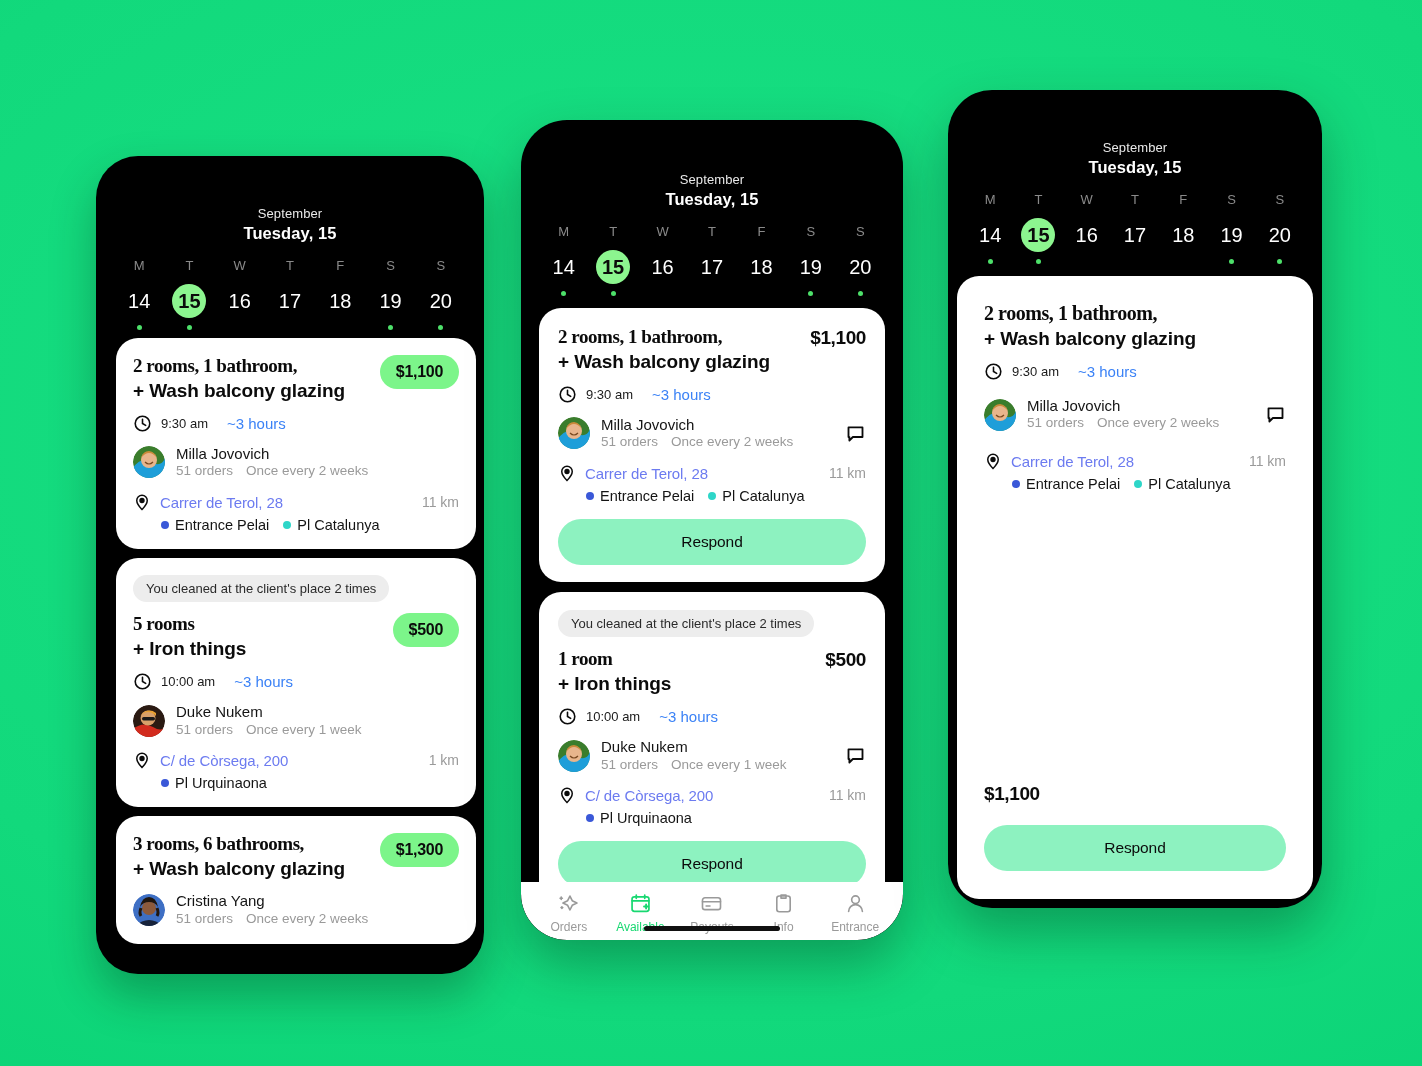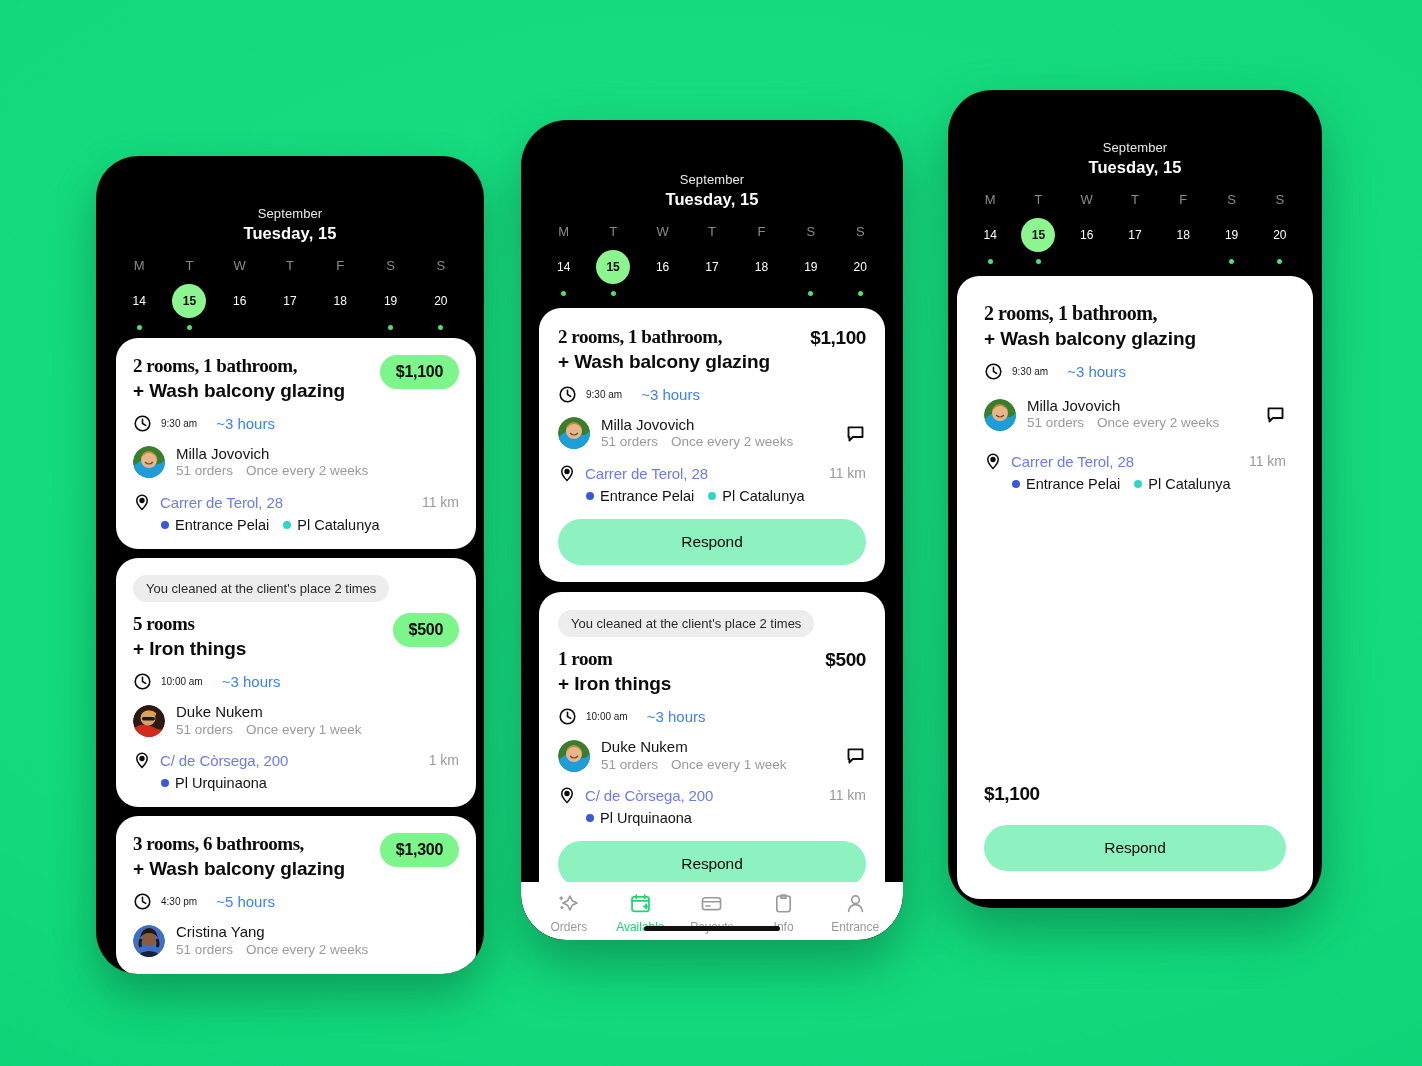--- a/index.html
+++ b/index.html
@@ -52,21 +52,21 @@
   .cal-col { display: flex; flex-direction: column; align-items: center; }
   .cal-dow {
     font-size: 13px; color: #8a8a8a; font-weight: 400; line-height: 1;
     margin-bottom: 12px;
   }
   .cal-num-wrap {
     width: 34px; height: 34px; border-radius: 50%;
     display: flex; align-items: center; justify-content: center;
   }
   .cal-num-wrap.sel { background: #8CF58F; }
-  .cal-num { font-size: 12px; color: #fff; font-weight: 400; line-height: 1; }
+  .cal-num { font-size: 20px; color: #fff; font-weight: 400; line-height: 1; }
   .cal-num-wrap.sel .cal-num { color: #0b0b0b; font-weight: 600; }
   .cal-dot {
     width: 5px; height: 5px; border-radius: 50%;
     margin-top: 7px; background: transparent;
   }
   .cal-dot.on { background: #4DE06A; }
   .card {
     background: #fff;
     border-radius: 22px;
     padding: 17px 17px 16px 17px;
@@ -94,21 +94,21 @@
   .price-plain {
     font-size: 19px; font-weight: 800; color: #0b0b0b;
     letter-spacing: -0.4px; white-space: nowrap; flex: none;
     padding-top: 1px;
   }
 
   .row-time {
     display: flex; align-items: center; gap: 9px;
     margin-top: 12px;
   }
-  .row-time .t-main { font-size: 10px; color: #1a1a1a; }
+  .row-time .t-main { font-size: 13px; color: #1a1a1a; }
   .row-time .t-dur { font-size: 15px; color: #3b82f6; margin-left: 10px; }
 
   .row-client {
     display: flex; align-items: center; gap: 11px; margin-top: 12px; justify-content: flex-end;
   }
   .avatar {
     width: 32px; height: 32px; border-radius: 50%;
     flex: none; overflow: hidden; position: relative;
   }
   .avatar svg { display: block; width: 100%; height: 100%; }
@@ -355,28 +355,20 @@
     </div>
 
     <div class="card">
       <div class="card-top">
         <div class="title-block">
           <div class="title">3 rooms, 6 bathrooms,</div>
           <div class="subtitle">+ Wash balcony glazing</div>
         </div>
         <div class="price-pill">$1,300</div>
       </div>
-      <div class="row-time">
-        <svg class="icon" width="19" height="19" viewBox="0 0 24 24" fill="none" stroke="#0b0b0b" stroke-width="2">
-            <circle cx="12" cy="12" r="9.2"></circle>
-            <path d="M12 6.6V12l4 2.4" stroke-linecap="round"></path>
-          </svg>
-        <span class="t-main">4:30 pm</span>
-        <span class="t-dur">~5 hours</span>
-      </div>
       <div class="row-client">
         <div class="avatar">
           <svg viewBox="0 0 32 32">
               <circle cx="16" cy="16" r="16" fill="#3E6FC4"></circle>
               <path d="M2 32 Q16 20 30 32Z" fill="#17223A"></path>
               <circle cx="16" cy="14" r="7" fill="#8C5A3C"></circle>
               <path d="M7 13 q2 -10 9 -10 t9 10 q-3 -5 -9 -5 t-9 5Z" fill="#20160F"></path>
               <path d="M8 14 q-2 5 0 8 M24 14 q2 5 0 8" stroke="#20160F" stroke-width="3" fill="none"></path>
             </svg>
         </div>

